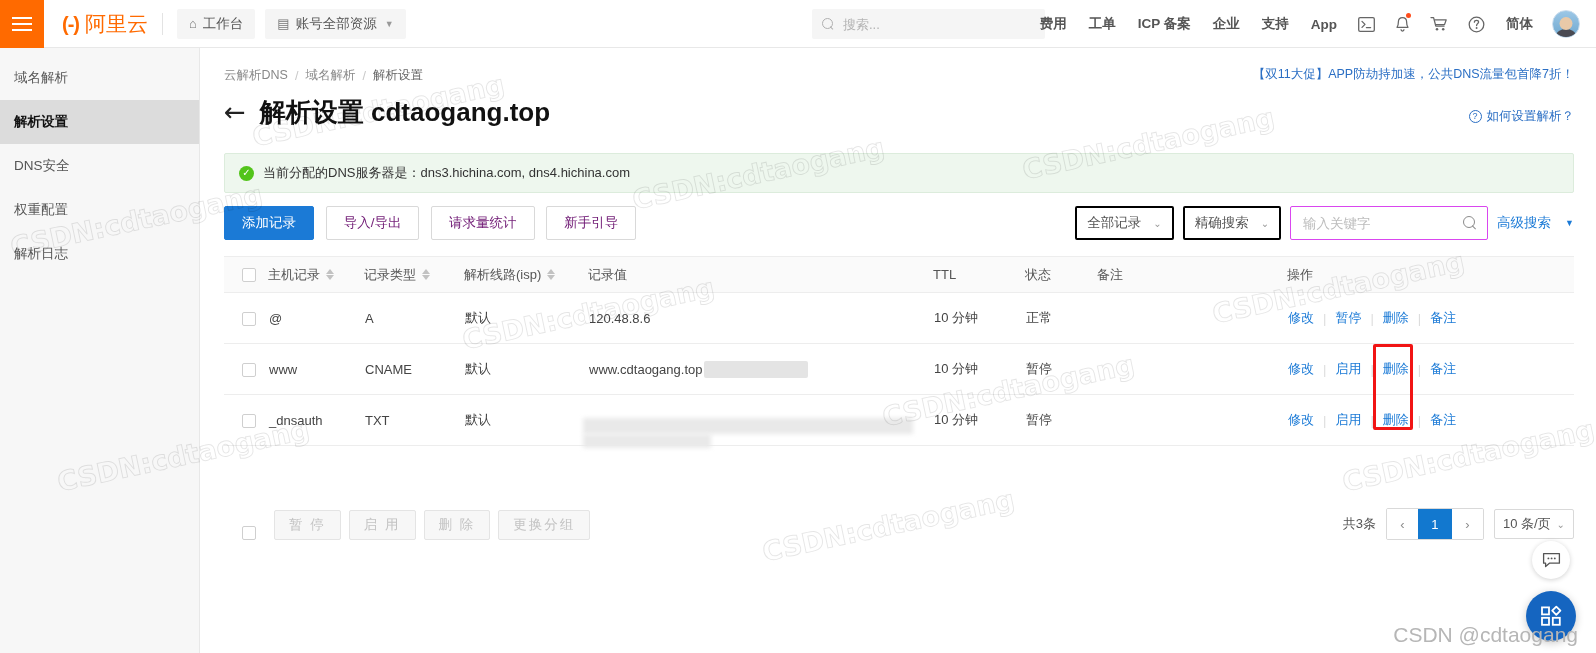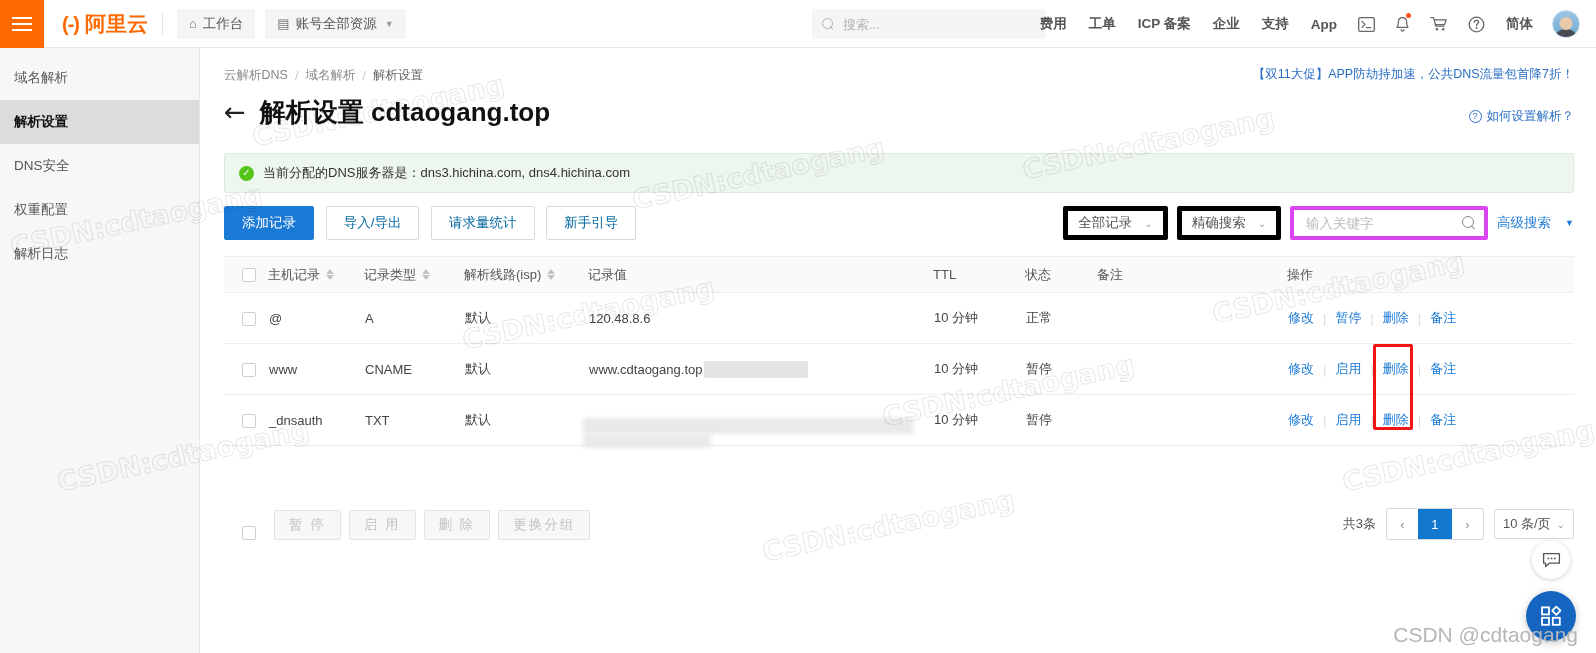--- a/index.html
+++ b/index.html
@@ -27,21 +27,21 @@
   }
   .hamburger span { display:block; width:20px; height:2px; background:#fff; }
   .brand {
     display:flex; align-items:center; gap:6px;
     margin-left:18px; flex:0 0 auto;
   }
   .brand-mark {
     color:#ff6a00; font-size:20px; font-weight:bold; letter-spacing:-1px;
     line-height:1;
   }
-  .brand-text { color:#ff6a00; font-size:21px; font-weight:bold; line-height:1; }
+  .brand-text { color:#ff6a00; font-size:21px; font-weight:normal; line-height:1; }
   .vdiv { width:1px; height:22px; background:#e3e3e3; margin:0 14px; flex:0 0 auto; }
   .hbtn {
     height:30px; padding:0 12px; background:#f5f5f5; border-radius:2px;
     display:flex; align-items:center; gap:6px; color:#555; font-size:13.5px;
     cursor:pointer; white-space:nowrap; flex:0 0 auto;
   }
   .hbtn + .hbtn { margin-left:10px; }
   .hbtn .ic { font-size:13px; color:#777; }
   .caret-d { font-size:9px; color:#999; margin-left:2px; }
 
@@ -156,36 +156,36 @@
   .ok-circle {
     width:15px; height:15px; border-radius:50%; background:#52c41a;
     color:#fff; font-size:10px; display:flex; align-items:center; justify-content:center;
     flex:0 0 auto; line-height:1;
   }
 
   
   .toolbar { position:absolute; left:24px; top:158px; width:1350px; height:34px; }
   .btn {
     height:34px; padding:0 17px; border:1px solid #d9d9d9; background:#fff;
-    color:#0369a1; font-size:13.5px; border-radius:2px; cursor:pointer;
+    color:#701a75; font-size:13.5px; border-radius:2px; cursor:pointer;
     display:inline-flex; align-items:center; justify-content:center;
     font-family:inherit; vertical-align:top;
   }
   .btn.primary { background:#1b7ad6; border-color:#1b7ad6; color:#fff; }
   .btn + .btn { margin-left:8px; }
 
   .tb-right { position:absolute; right:0; top:0; display:flex; align-items:center; gap:9px; }
   .sel {
-    height:34px; min-width:60px; padding:0 10px; border:5px solid #000000; background:#fff;
+    height:34px; min-width:60px; padding:0 10px; border:2px solid #000000; background:#fff;
     border-radius:2px; display:flex; align-items:center; gap:12px;
     font-size:13.5px; color:#555; cursor:pointer; white-space:nowrap;
   }
   .sel .caret { font-size:10px; color:#999; }
   .kw-box {
-    height:34px; width:198px; border:4px solid #d946ef; background:#fff; border-radius:2px;
+    height:34px; width:198px; border:1px solid #d946ef; background:#fff; border-radius:2px;
     display:flex; align-items:center; padding:0 10px; cursor:text;
   }
   .kw-box input {
     border:none; outline:none; background:transparent; width:158px; font-size:13.5px;
     color:#333; font-family:inherit;
   }
   .kw-box input::placeholder { color:#bcbcbc; }
   .mag2 { width:14px; height:14px; position:relative; margin-left:auto; flex:0 0 auto;}
   .mag2::before {
     content:""; position:absolute; left:0; top:0; width:10px; height:10px;

